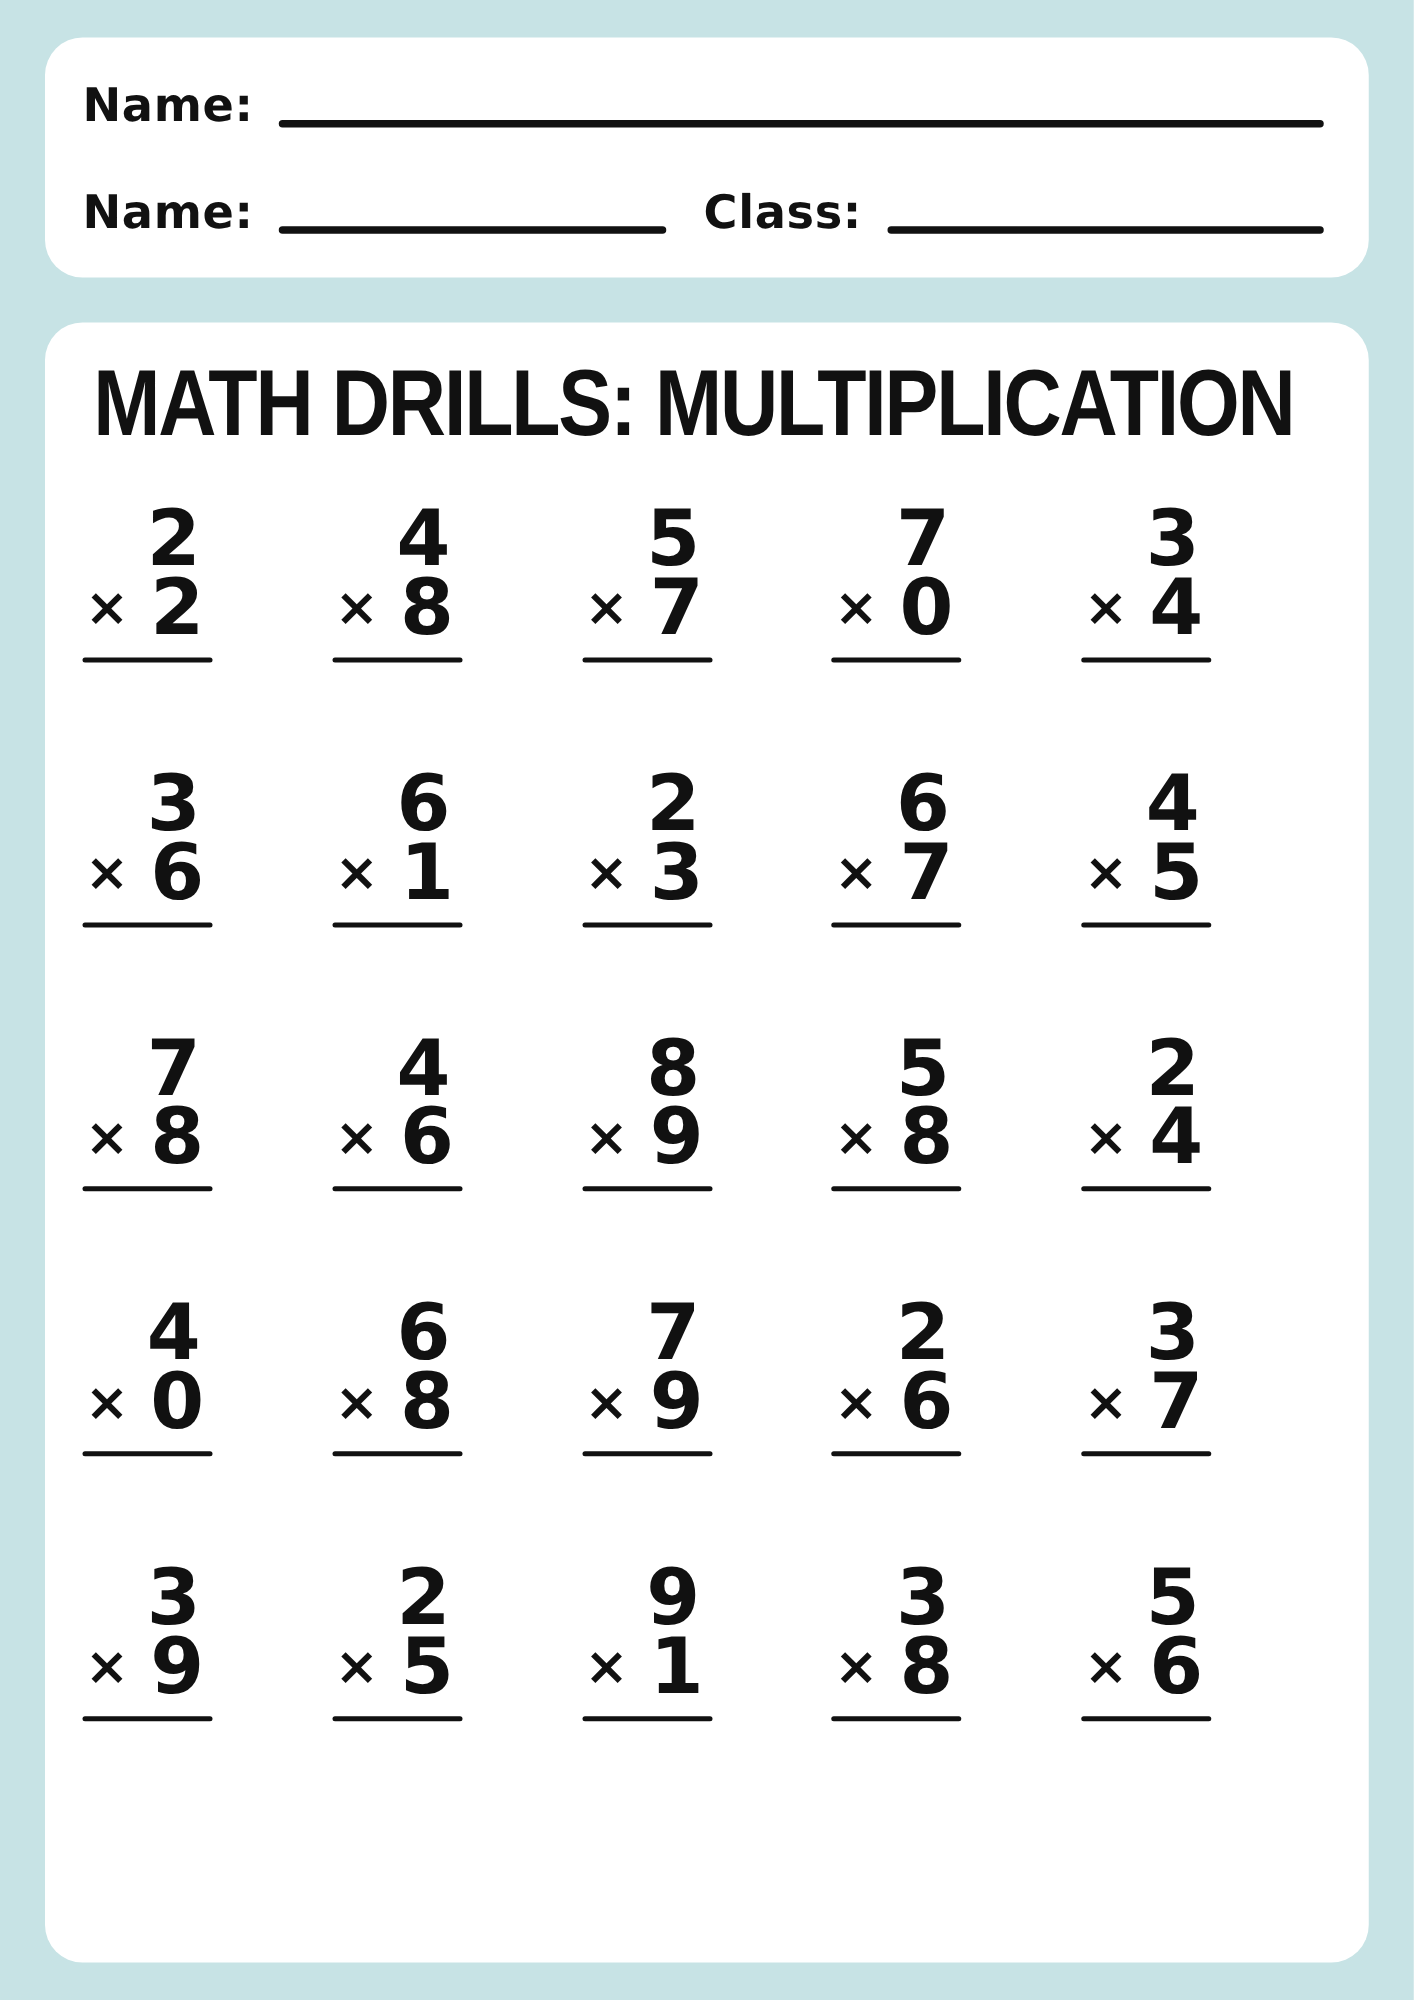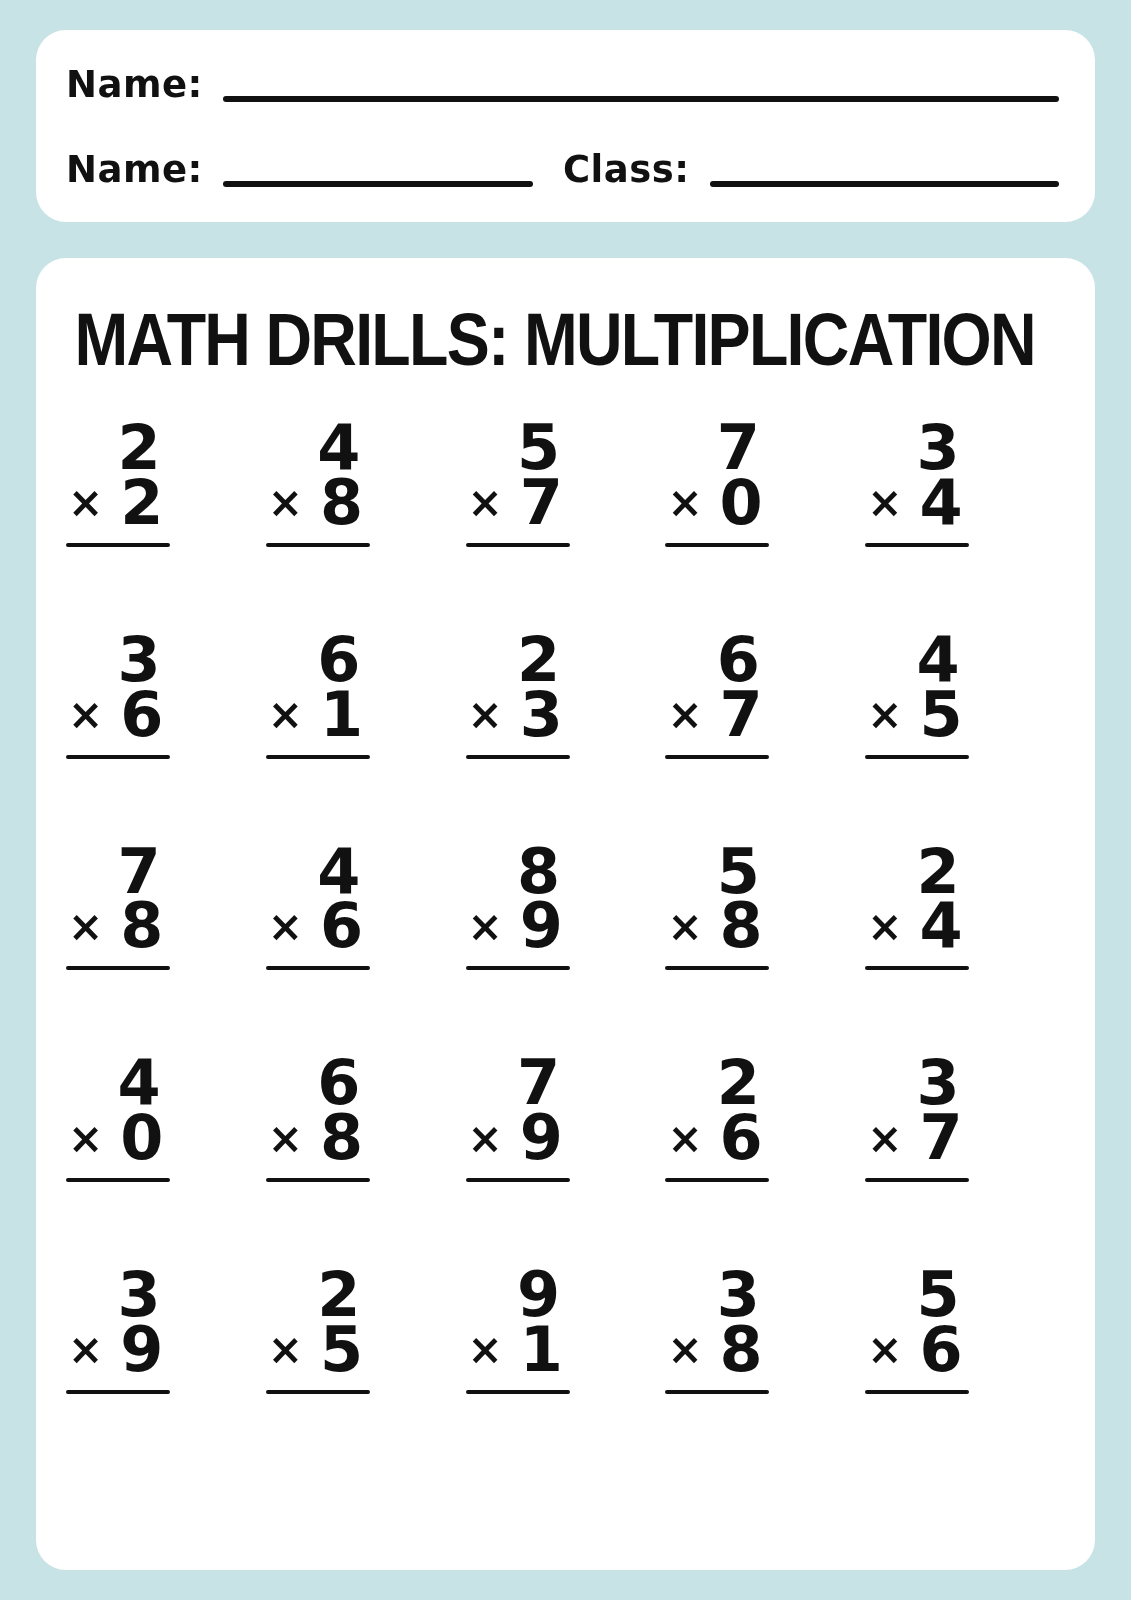--- a/index.html
+++ b/index.html
@@ -34,21 +34,21 @@
     align-self:flex-end; margin:0 0 1px 20px;
   }
   .name-line  { flex:1; }
   .class-line { width:310px; }
   .date-label { margin-left:30px; }
   .date-line  { flex:1; }
 
   
   .main-panel {
     flex:1; box-sizing:border-box;
-    padding:44px 30px 0 30px;
+    padding:27px 30px 0 30px;
   }
   .title {
     margin:0; padding-left:10px;
     font-family:"Liberation Sans", sans-serif;
     font-weight:800; font-size:75px; line-height:1.0;
     letter-spacing:-2px; white-space:nowrap;
     transform:scaleX(0.86); transform-origin:left center;
   }
   .grid {
     margin-top:42px;

